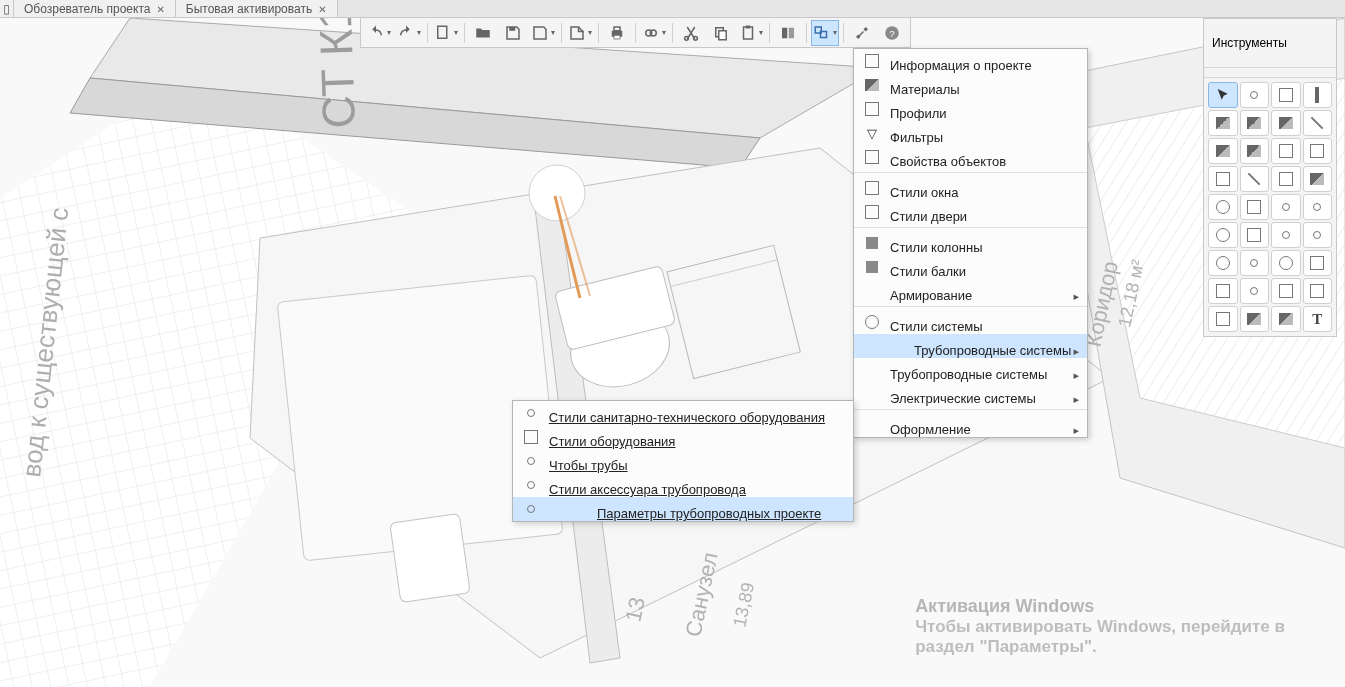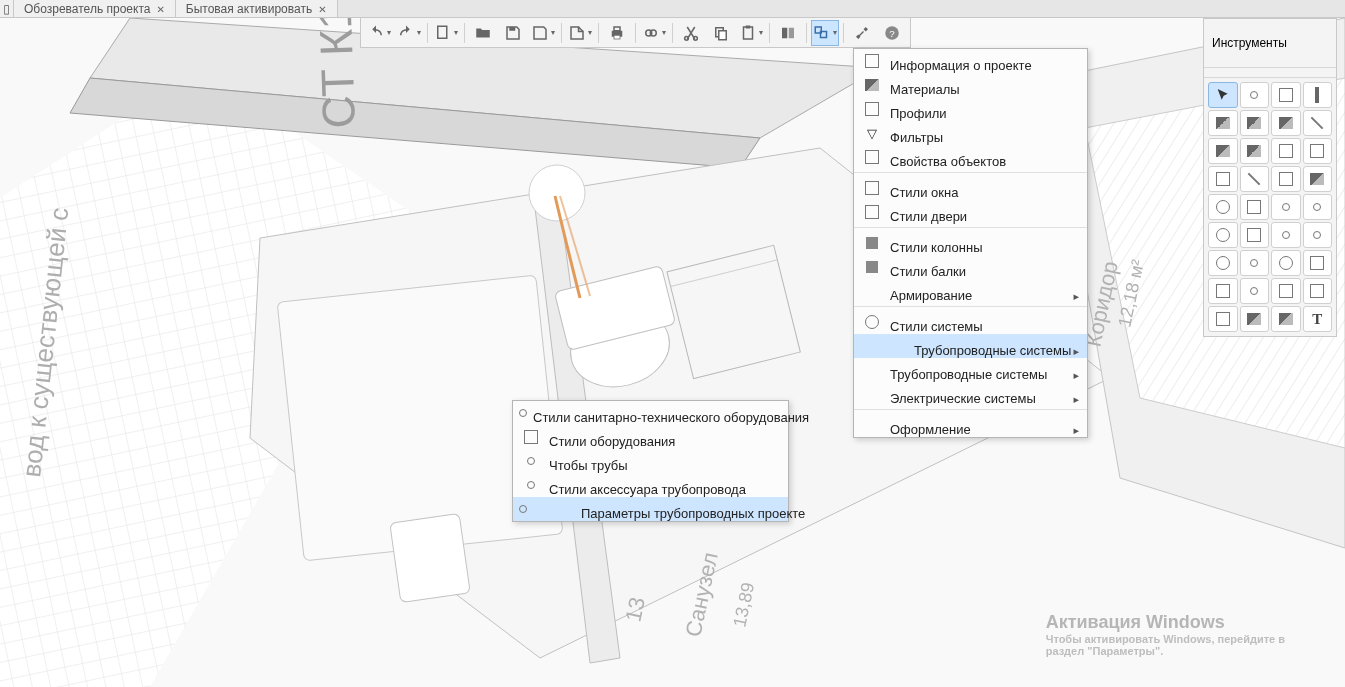--- a/index.html
+++ b/index.html
@@ -68,21 +68,21 @@
   width: 24px; height: 24px;
   display: flex; align-items: center; justify-content: center;
 }
 .menu .row .lbl { padding-left: 6px; white-space: nowrap; }
 .menu .row.sel { background: #cde5ff; gap: 48px; }
 .menu .sep { height: 1px; background: #e0e0e0; margin: 3px 0; }
 .menu .row.has-sub::after {
   content: "▸"; position: absolute; right: 8px; font-size: 11px; color: #555;
 }
 .menu-main { top: 48px; left: 853px; width: 235px; }
-.menu-sub { top: 400px; left: 512px; width: 277px; }
+.menu-sub { top: 400px; left: 512px; width: 342px; text-decoration: underline; }
 
 .tools-panel {
   position: absolute; top: 18px; right: 8px; width: 134px;
   background: #f4f4f4;
   border: 1px solid #c8c8c8;
 }
 .tools-panel .tp-title {
   font-size: 12px; padding: 17px 8px; background: #f4f4f4;
   border-bottom: 1px solid #d8d8d8;
 }
@@ -98,21 +98,21 @@
   display: flex; align-items: center; justify-content: center;
   background: #fff; border: 1px solid #d0d0d0;
   border-radius: 3px;
 }
 .tool.active { background: #cde5ff; border-color: #8ab7e6; }
 .wmark {
   position: absolute; right: 60px; bottom: 30px;
   color: rgba(100,100,100,0.45);
   font-size: 18px; text-align: left; font-weight: bold;
 }
-.wmark .w2 { font-size: 11px; color: rgba(100,100,100,0.4); }
+.wmark .w2 { font-size: 17px; color: rgba(100,100,100,0.4); }
 
 .ic-box { width:14px; height:14px; border:1.5px solid #777; }
 .ic-sq { width:12px; height:12px; background:#888; }
 .ic-line { width:16px; height:2px; background:#777; transform:rotate(45deg); }
 .ic-dot { width:8px; height:8px; border:1.5px solid #777; border-radius:50%; }
 .ic-gear { width:14px; height:14px; border:1.5px solid #777; border-radius:50%; position:relative; }
 .ic-fill { width:14px; height:12px; background:linear-gradient(135deg,#666 50%,#bbb 50%); }
 .ic-t { font-size:15px; font-weight:bold; color:#444; font-family:Georgia,serif; }
 </style>
 </head>

